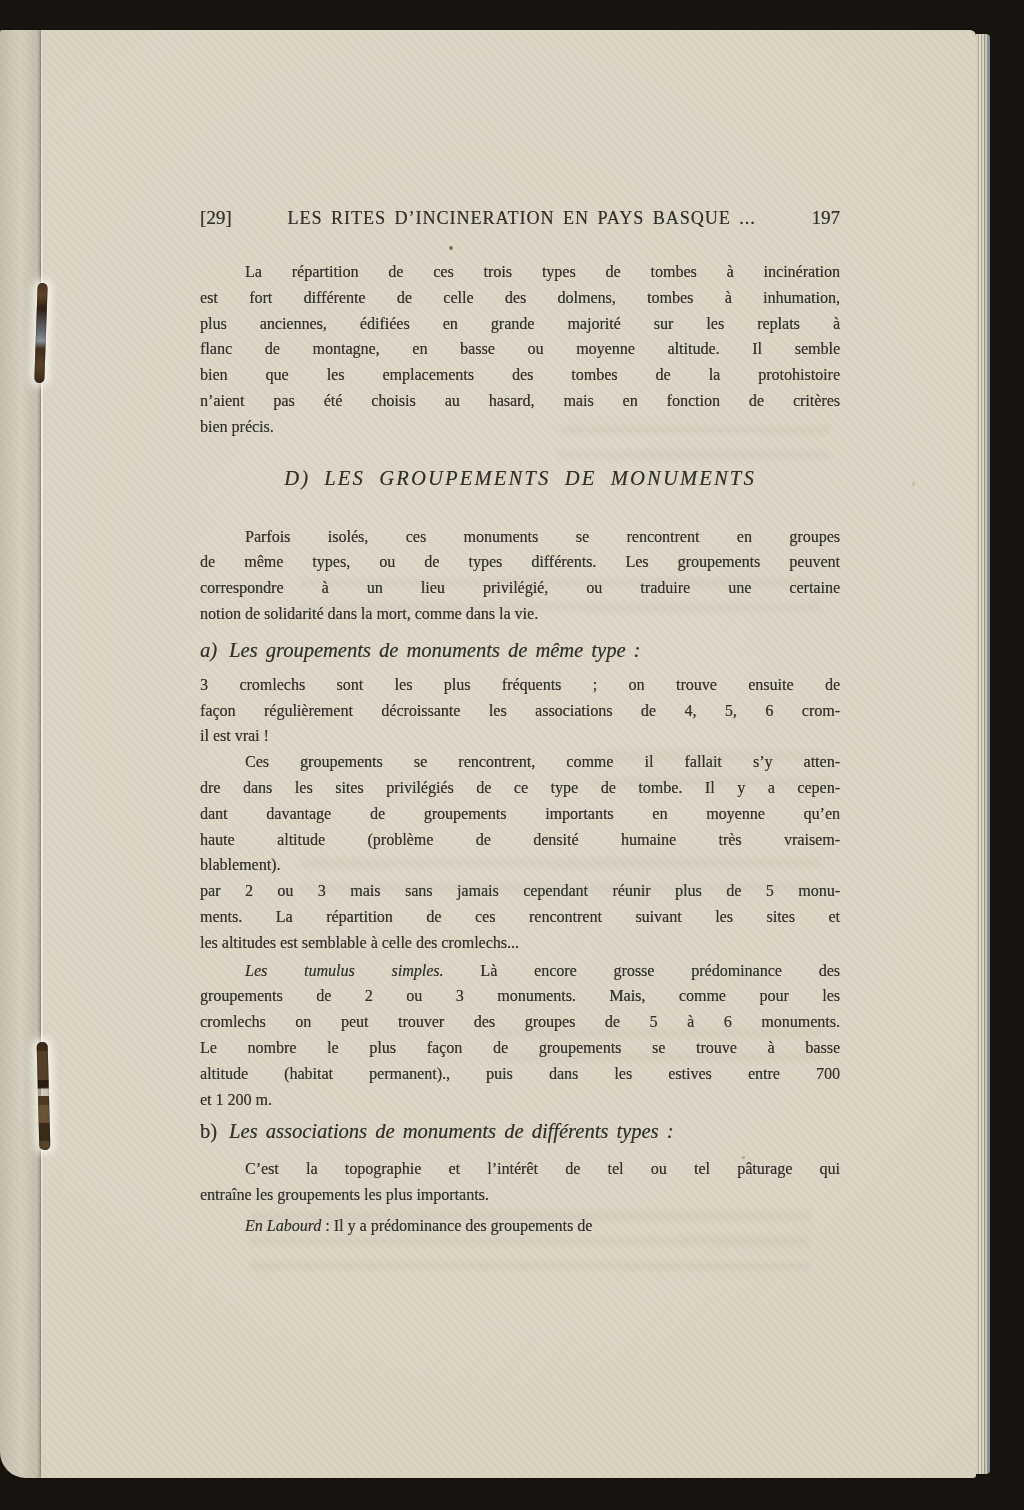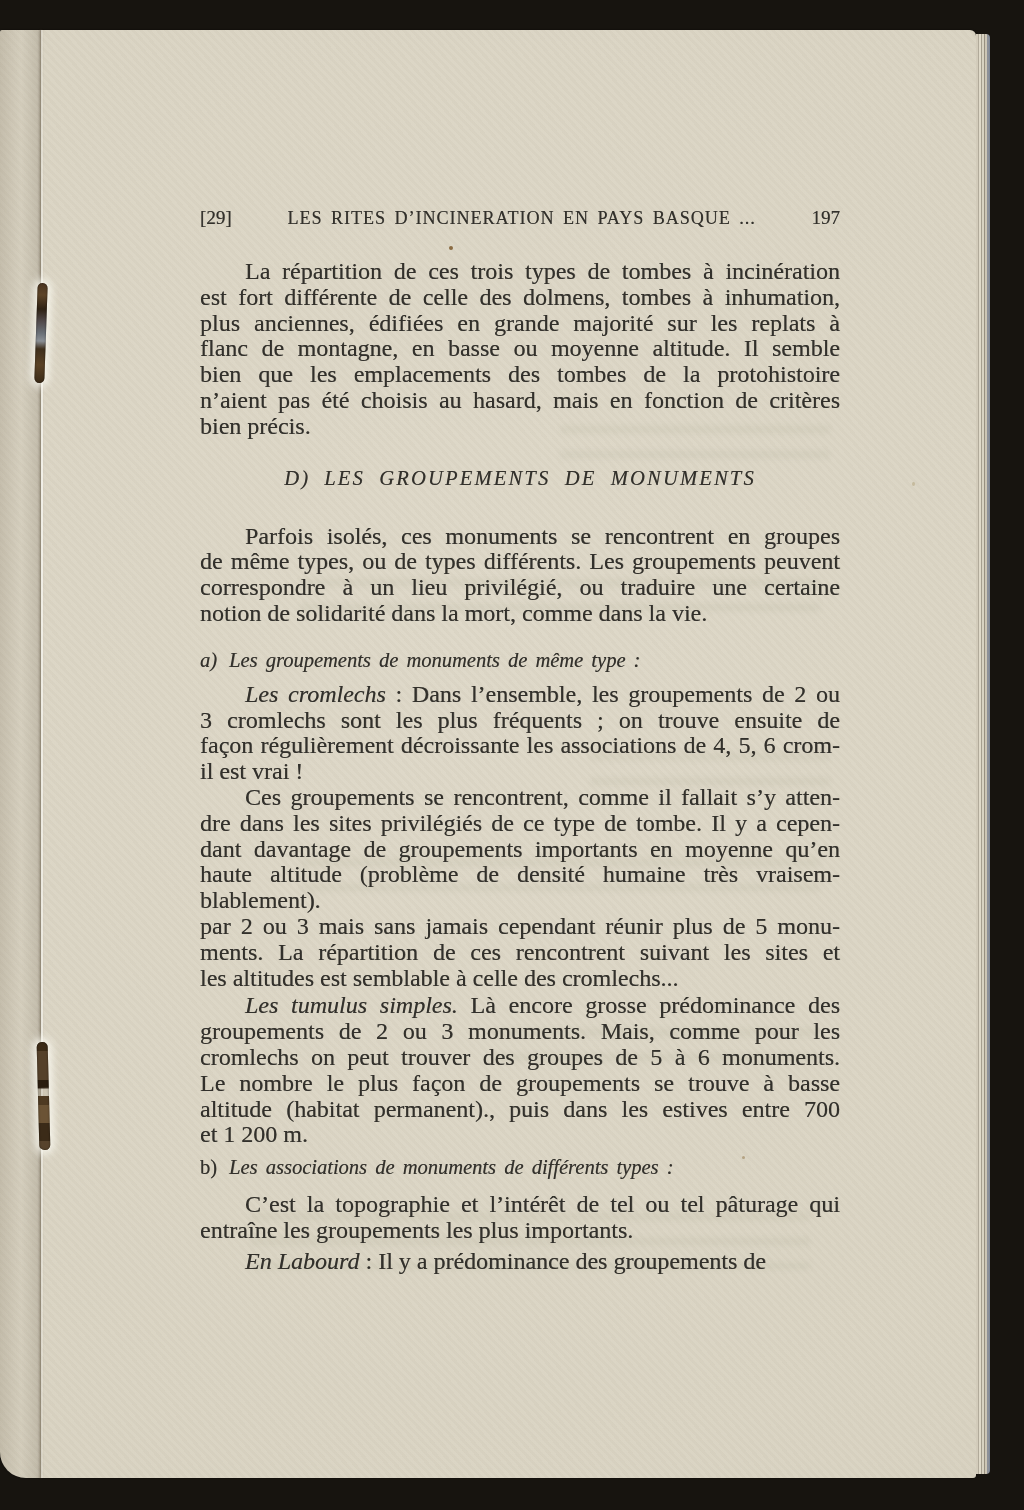--- a/index.html
+++ b/index.html
@@ -79,38 +79,38 @@
     color:#32302b;text-shadow:0.3px 0 0 rgba(50,48,43,0.55);
   }
 
   .page-header{
     margin-top:175px;display:flex;justify-content:space-between;align-items:baseline;
     font-size:18px;line-height:26px;letter-spacing:0.5px;
   }
   .page-header .title{letter-spacing:1px;word-spacing:3px;}
   .page-header .ref,.page-header .num{font-size:19px;letter-spacing:0;}
 
-  .para{font-size:24px;line-height:25.8px;}
+  .para{font-size:16px;line-height:25.8px;}
   .line{text-align:justify;text-align-last:justify;white-space:normal;}
   .line.first{text-indent:45px;}
   .line.last{text-align-last:left;}
   .ital{font-style:italic;}
 
   .sec-heading{
     margin:25px 0 0 0;font-weight:normal;font-style:italic;
     font-size:20.5px;line-height:26px;letter-spacing:2.2px;word-spacing:7px;text-align:center;
   }
   .sec-heading .marker{margin-right:14px;}
 
   .sub-heading{
     margin:0;font-weight:normal;font-size:20.5px;line-height:26px;font-style:italic;word-spacing:3px;
   }
   .sub-heading .marker{margin-right:12px;}
   .sub-heading .marker.roman{font-style:normal;}
-  .h-a{margin-top:20px;}
+  .h-a{margin-top:10px;}
   .h-b{margin-top:6px;}
 
   .p1{margin-top:28px;}
   .p2{margin-top:33px;}
   .p3{margin-top:9px;}
   .p4{margin-top:0;}
   .p5{margin-top:0;}
   .p6{margin-top:2px;}
   .p7{margin-top:12px;}
   .p8{margin-top:5px;}
@@ -165,21 +165,20 @@
           <div class="line">de même types, ou de types différents. Les groupements peuvent</div>
           <div class="line">correspondre à un lieu privilégié, ou traduire une certaine</div>
           <div class="line last">notion de solidarité dans la mort, comme dans la vie.</div>
         </div>
 
       <h3 class="sub-heading h-a">
         <span class="marker">a)</span><span>Les groupements de monuments de même type :</span>
       </h3>
 
       <div class="para p3">
-          <div class="line first"><span class="ital">Les cromlechs</span> : Dans l’ensemble, les groupements de 2 ou</div>
           <div class="line">3 cromlechs sont les plus fréquents ; on trouve ensuite de</div>
           <div class="line">façon régulièrement décroissante les associations de 4, 5, 6 crom-</div>
           <div class="line last">il est vrai !</div>
         </div>
       <div class="para p4">
           <div class="line first">Ces groupements se rencontrent, comme il fallait s’y atten-</div>
           <div class="line">dre dans les sites privilégiés de ce type de tombe. Il y a cepen-</div>
           <div class="line">dant davantage de groupements importants en moyenne qu’en</div>
           <div class="line">haute altitude (problème de densité humaine très vraisem-</div>
           <div class="line last">blablement).</div>

